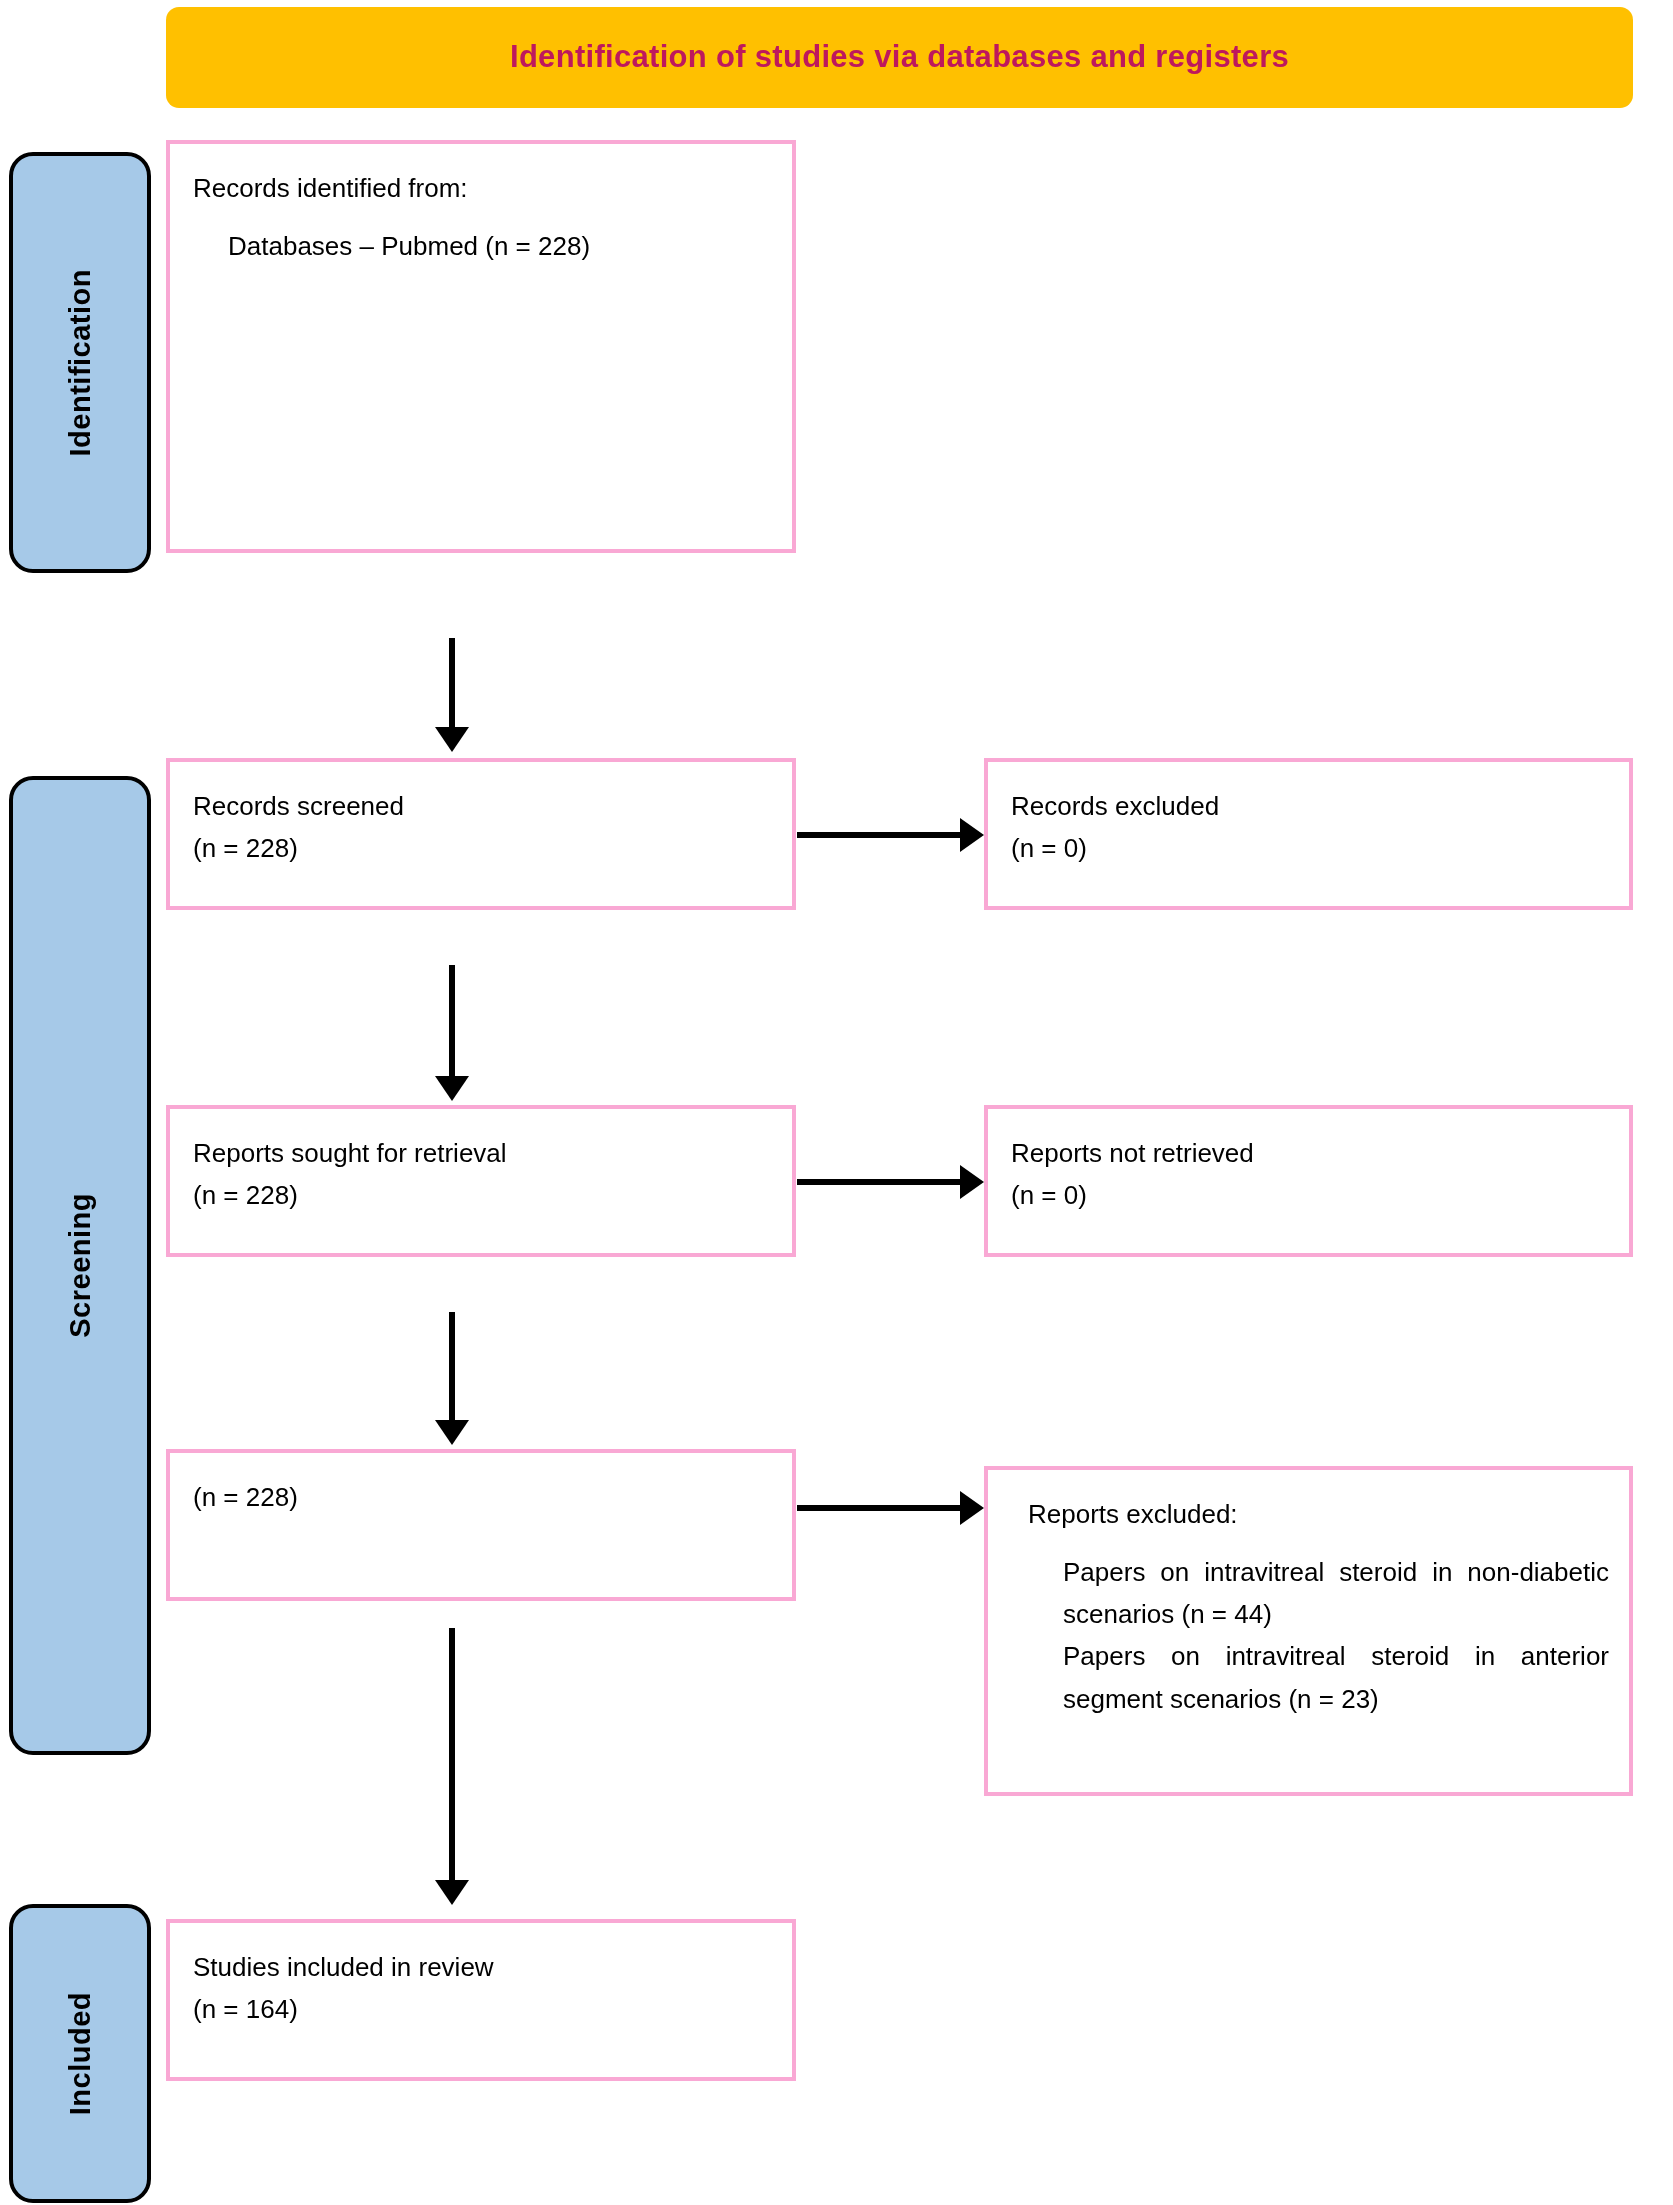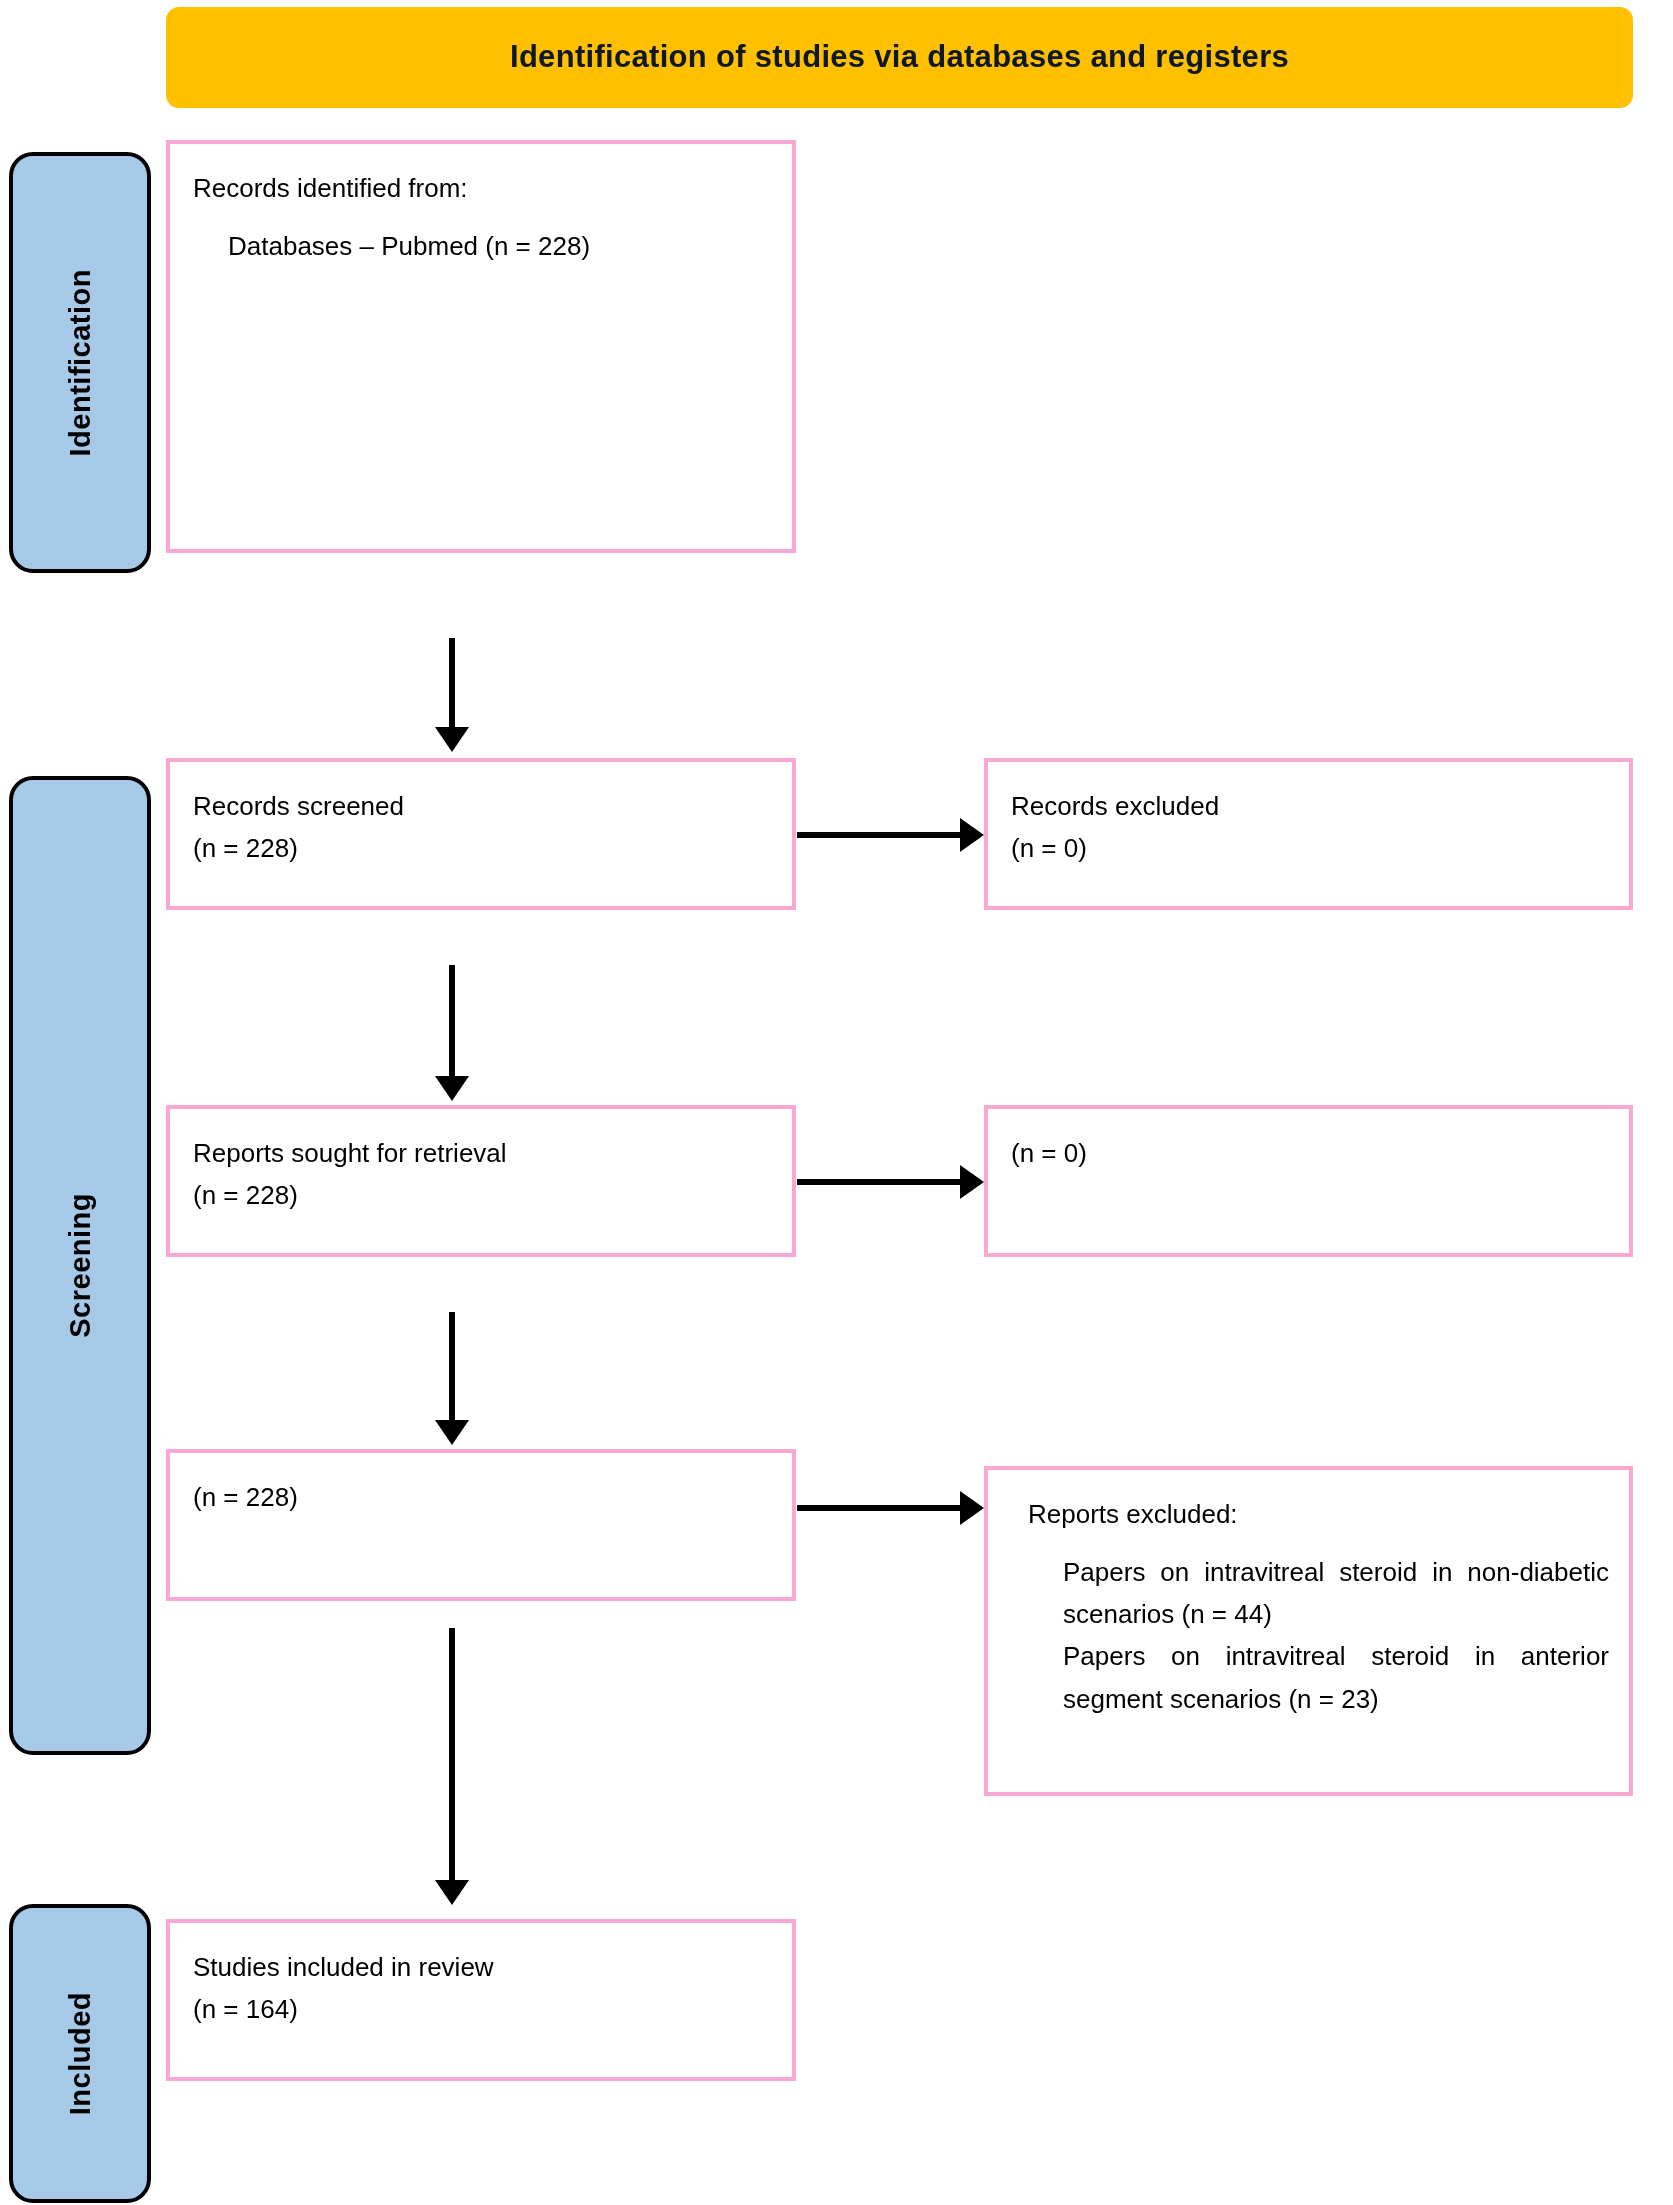--- a/index.html
+++ b/index.html
@@ -28,21 +28,21 @@
     background: var(--banner-bg, #FFC000);
     border-radius: 13px;
     display: flex;
     align-items: center;
     justify-content: center;
     box-sizing: border-box;
   }
   .banner-title {
     font-size: 31px;
     font-weight: bold;
-    color: #0f172a;
+    color: #be185d;
     letter-spacing: 0.3px;
     text-align: center;
     line-height: 1.1;
   }
 
   
   .stage {
     position: absolute;
     left: 9px;
     width: 142px;
@@ -178,20 +178,21 @@
     <p>Records excluded</p>
     <p>(n = 0)</p>
   </div>
 
   <div class="flowbox" id="box-sought">
     <p>Reports sought for retrieval</p>
     <p>(n = 228)</p>
   </div>
 
   <div class="flowbox" id="box-not-retrieved">
+    <p>Reports not retrieved</p>
     <p>(n = 0)</p>
   </div>
 
   <div class="flowbox" id="box-assessed">
     <p>(n = 228)</p>
   </div>
 
   <div class="flowbox" id="box-rep-excluded">
     <p>Reports excluded:</p>
     <p class="indent spacer-line">Papers on intravitreal steroid in non-diabetic scenarios (n = 44)</p>

